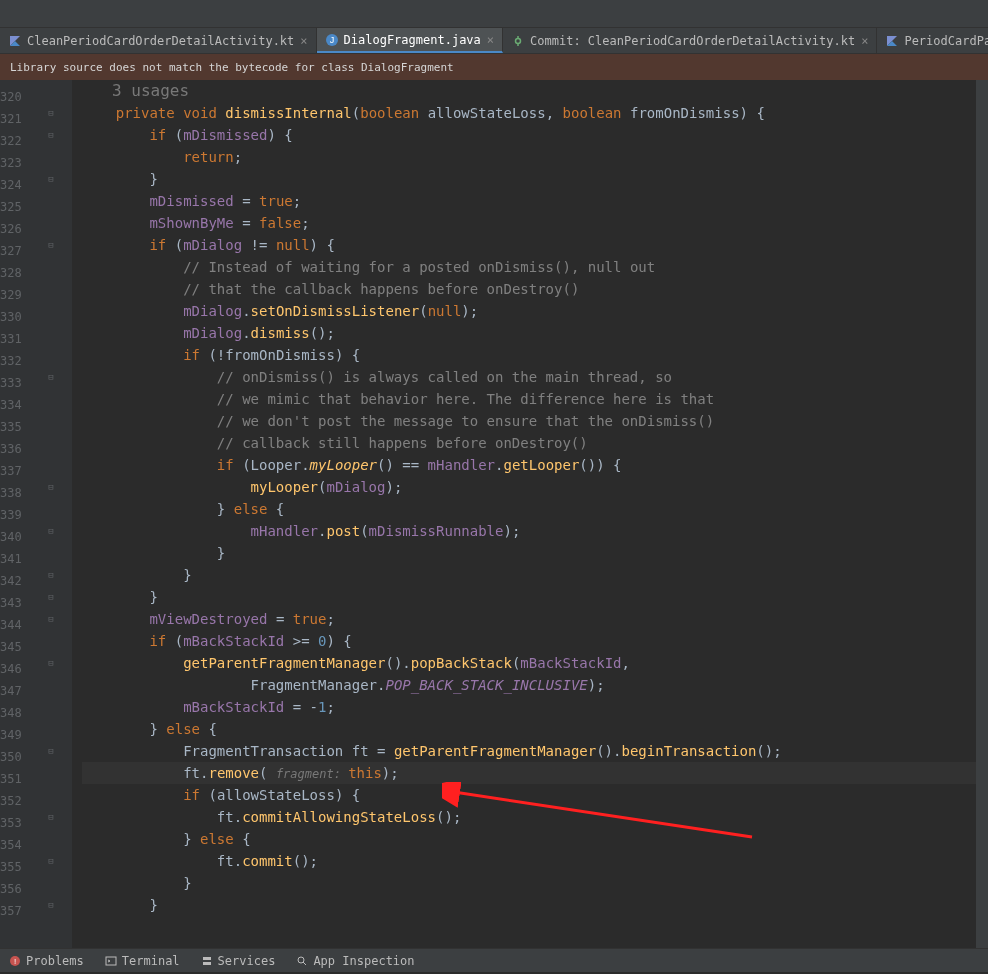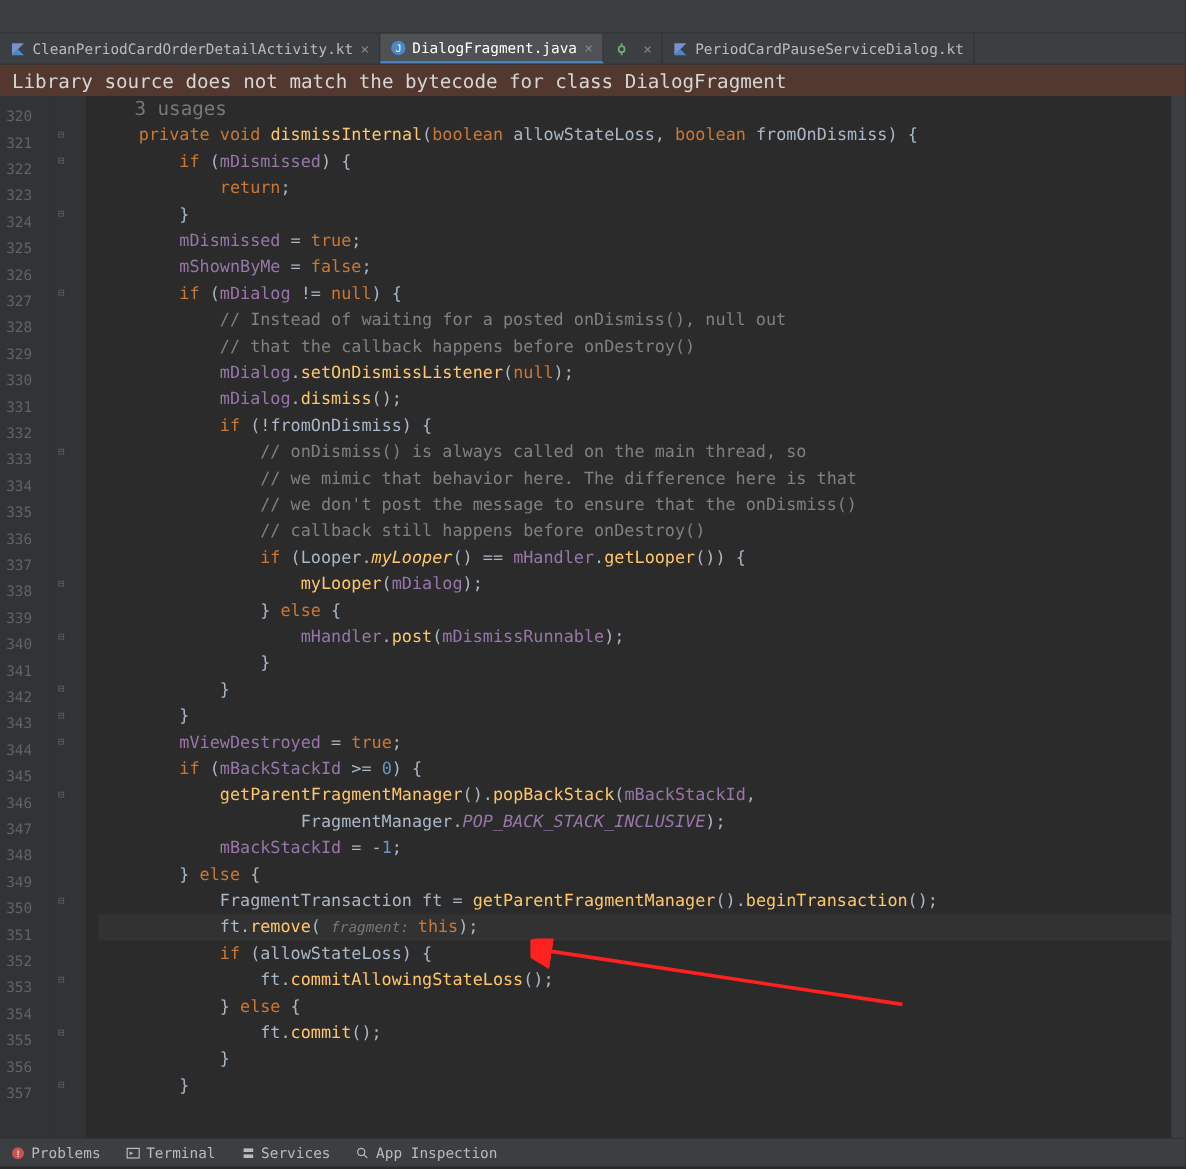--- a/index.html
+++ b/index.html
@@ -50,35 +50,35 @@
 }
 .tab-close {
   margin-left: 6px;
   color: #888;
   font-size: 12px;
 }
 .warning-bar {
   background: #52382f;
   color: #d6d6d6;
   padding: 4px 10px;
-  font-size: 16px;
+  font-size: 11px;
   height: 26px;
   display: flex;
   align-items: center;
 }
 .editor-area {
   display: flex;
   height: 868px;
   position: relative;
 }
 .gutter {
   width: 42px;
   background: #313335;
   color: #606366;
-  text-align: center;
+  text-align: left;
   padding-right: 10px;
   font-size: 12px;
   line-height: 22px;
   user-select: none;
   flex-shrink: 0;
 }
 .fold-gutter {
   width: 30px;
   background: #313335;
   flex-shrink: 0;
@@ -186,20 +186,21 @@
     <span>DialogFragment.java</span>
     <span class="tab-close">×</span>
   </div>
   <div class="tab">
     <span class="tab-icon">
       <svg width="14" height="14" viewBox="0 0 14 14">
           <path d="M7 2 L7 5 M7 9 L7 12" stroke="#6aab73" stroke-width="1.5"></path>
           <circle cx="7" cy="7" r="2.5" fill="none" stroke="#6aab73" stroke-width="1.5"></circle>
         </svg>
     </span>
+    <span>Commit: CleanPeriodCardOrderDetailActivity.kt</span>
     <span class="tab-close">×</span>
   </div>
   <div class="tab">
     <span class="tab-icon">
       <svg width="14" height="14" viewBox="0 0 14 14">
           <polygon points="2,2 12,2 2,12" fill="#7b8fd1"></polygon>
           <polygon points="12,2 7,7 12,12 2,12" fill="#4a88c7"></polygon>
         </svg>
     </span>
     <span>PeriodCardPauseServiceDialog.kt</span>

